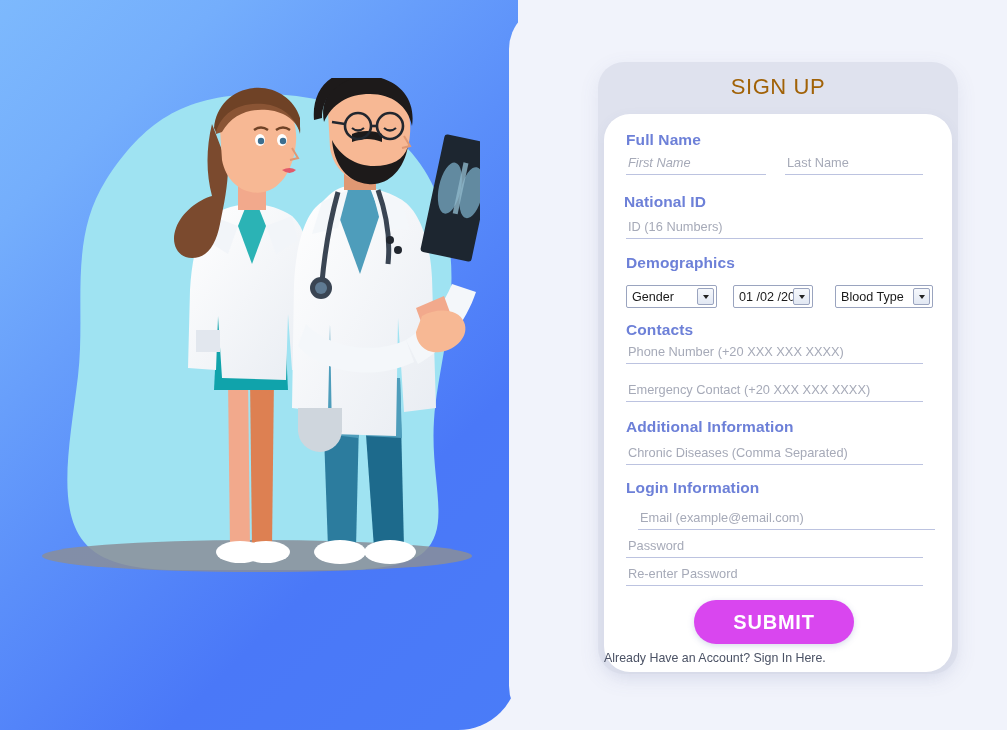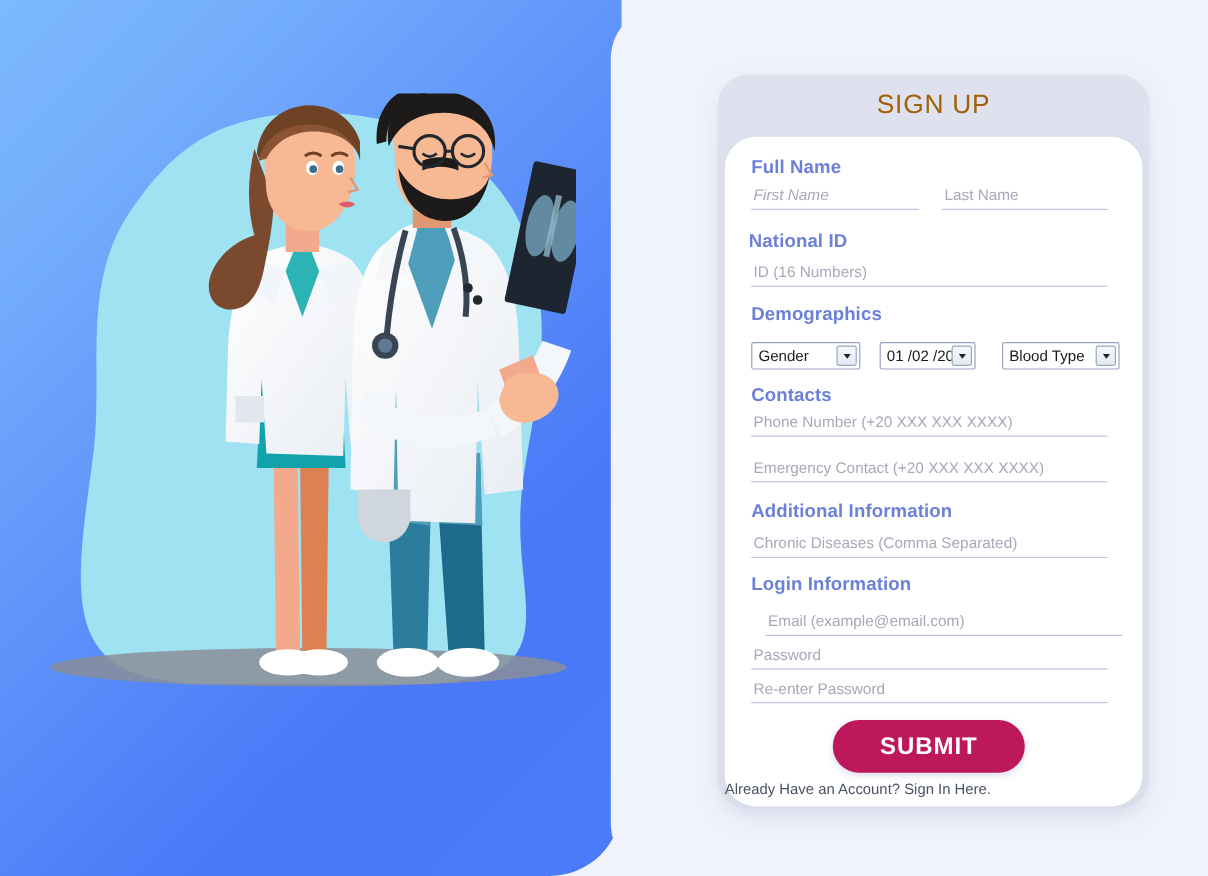--- a/index.html
+++ b/index.html
@@ -151,21 +151,21 @@
     border-top: 4px solid #222;
   }
   #sel-gender { left: 626px; top: 285px; width: 91px; }
   #sel-dob    { left: 733px; top: 285px; width: 80px; }
   #sel-blood  { left: 835px; top: 285px; width: 98px; }
 
   #submit-button {
     position: absolute;
     left: 694px; top: 600px;
     width: 160px; height: 44px;
-    background: #be185d;
+    background: #d946ef;
     color: #ffffff;
     font-size: 20px;
     font-weight: bold;
     letter-spacing: .8px;
     border: none;
     border-radius: 22px;
     cursor: pointer;
     font-family: "Liberation Sans", sans-serif;
     box-shadow: 0 2px 6px rgba(100,110,180,.25);
   }

